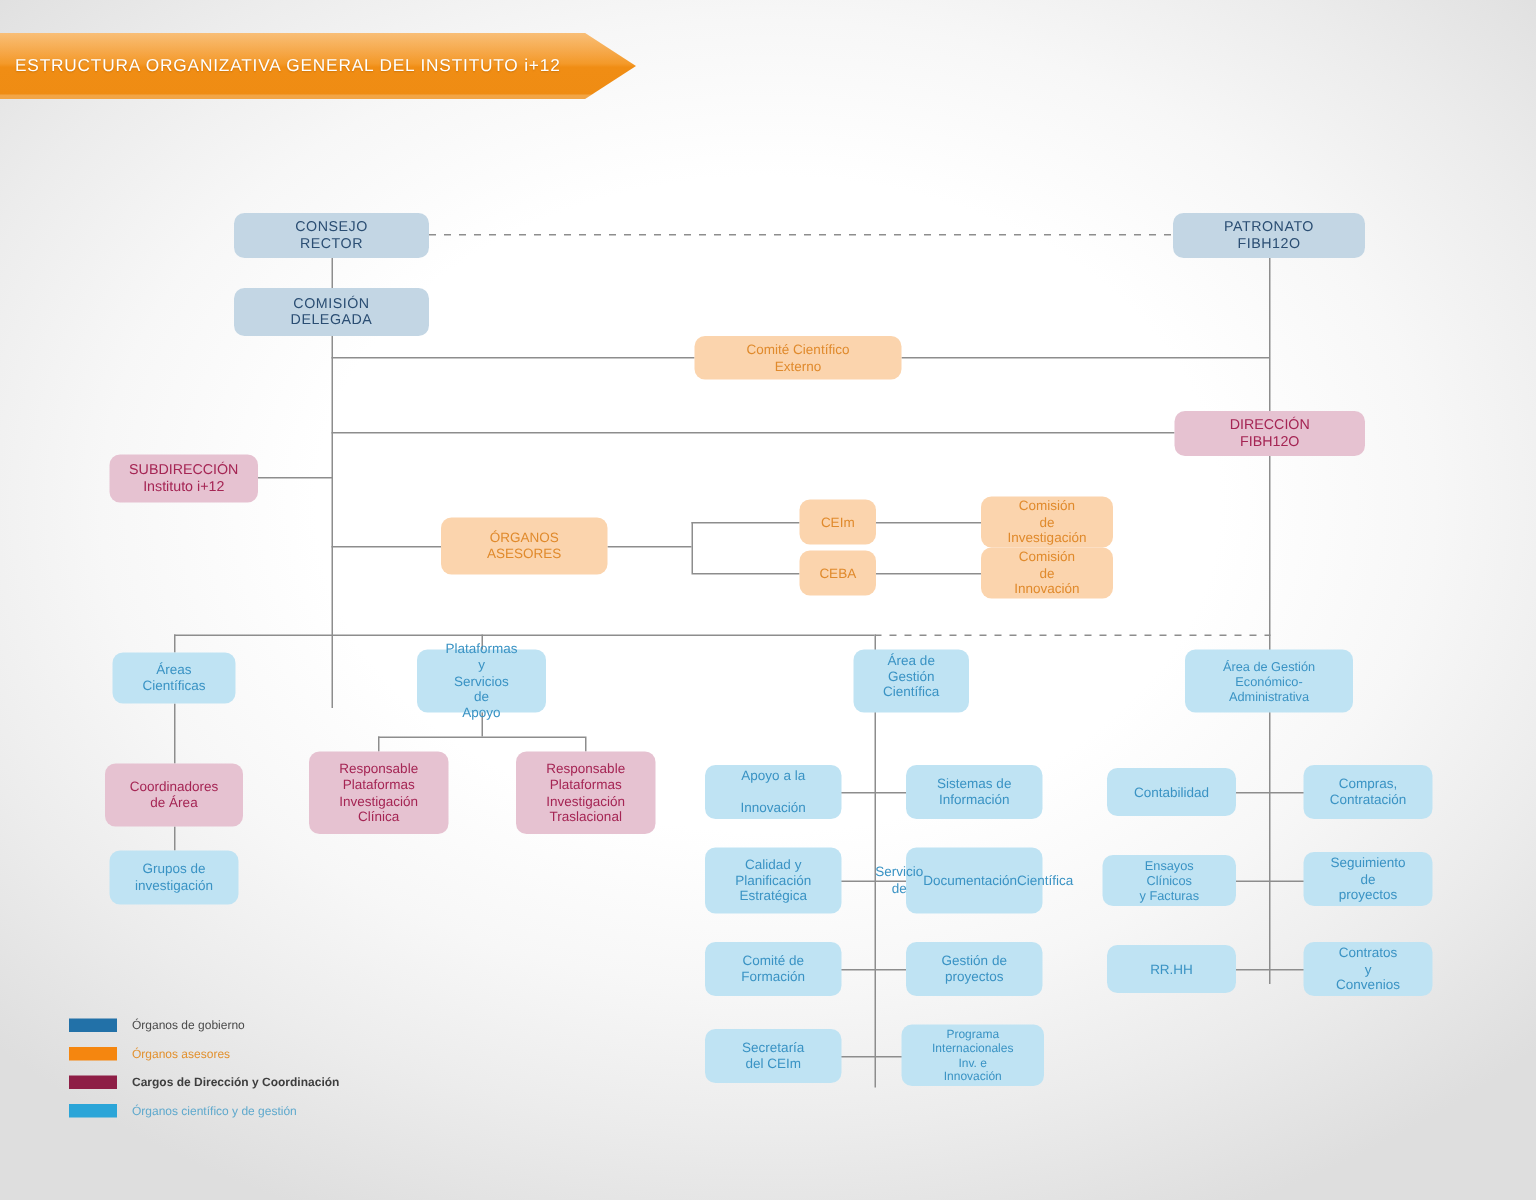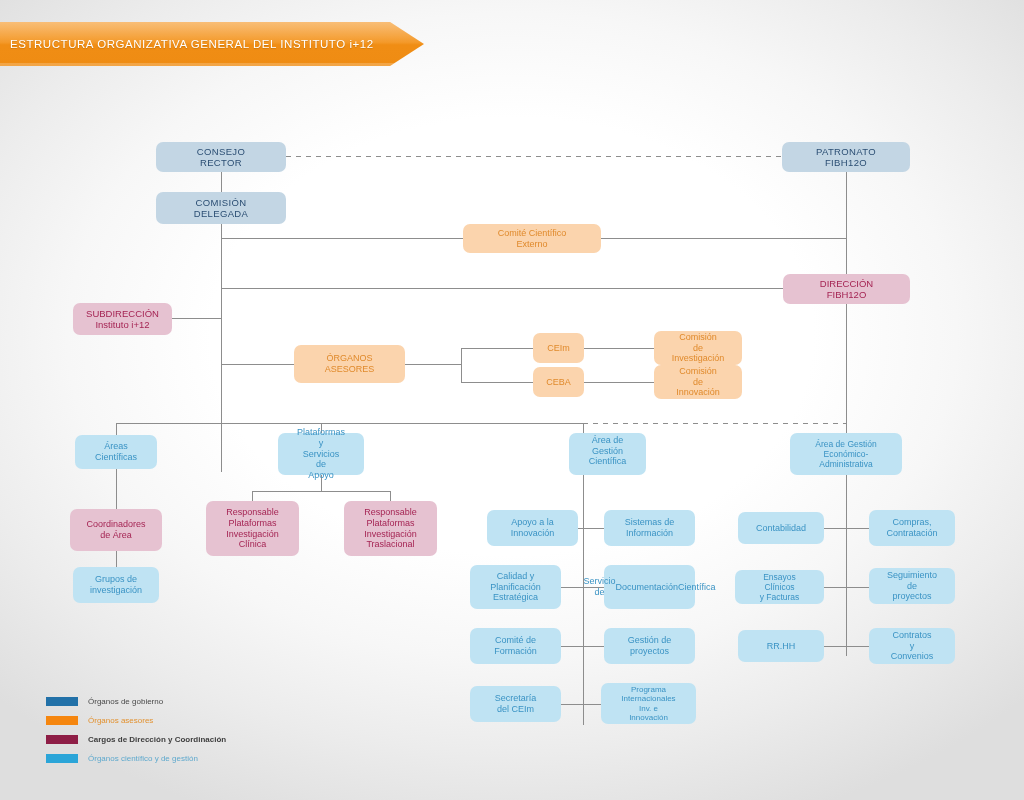--- a/index.html
+++ b/index.html
@@ -51,21 +51,21 @@
     text-align:center;line-height:1.18;
     padding:2px 20px;
   }
   .box span{display:block;}
   .gov{background:#c3d6e4;color:#2b4e73;font-size:9.5px;letter-spacing:.35px;}
   .adv{background:#fbd4ad;color:#e08a2c;font-size:9px;}
   .dir{background:#e6c2d1;color:#a52554;font-size:9.5px;}
   .amb{background:#bfe3f3;color:#3a93c4;font-size:9px;}
 
   
-  #legend{position:absolute;left:46px;top:694px;width:320px;}
+  #legend{position:absolute;left:46px;top:676px;width:320px;}
   .leg-row{position:relative;height:16px;margin-bottom:3px;}
   .leg-sw{position:absolute;left:0;top:3px;width:32px;height:9px;}
   .leg-tx{position:absolute;left:42px;top:0;font-size:8px;line-height:15px;white-space:nowrap;}
 </style>
 </head>
 <body>
 
 <div id="stage">
 
   <div id="banner">
@@ -210,21 +210,21 @@
     <span>Investigación</span>
     <span>Traslacional</span>
   </div>
 
   <div class="box amb" style="left:545px;top:433px;width:77px;height:42px;flex-direction:column;justify-content:flex-start;margin-left:24px;">
     <span>Área de</span>
     <span>Gestión</span>
     <span>Científica</span>
   </div>
 
-  <div class="box amb" style="left:470px;top:510px;width:91px;height:36px;flex-direction:column;justify-content:center;margin-left:17px;">
+  <div class="box amb" style="left:470px;top:510px;width:91px;height:36px;flex-direction:column;justify-content:space-between;">
     <span>Apoyo a la</span>
     <span>Innovación</span>
   </div>
 
   <div class="box amb" style="left:604px;top:510px;width:91px;height:36px;flex-direction:column;justify-content:center;">
     <span>Sistemas de</span>
     <span>Información</span>
   </div>
 
   <div class="box amb" style="left:470px;top:565px;width:91px;height:44px;flex-direction:column;justify-content:center;">

